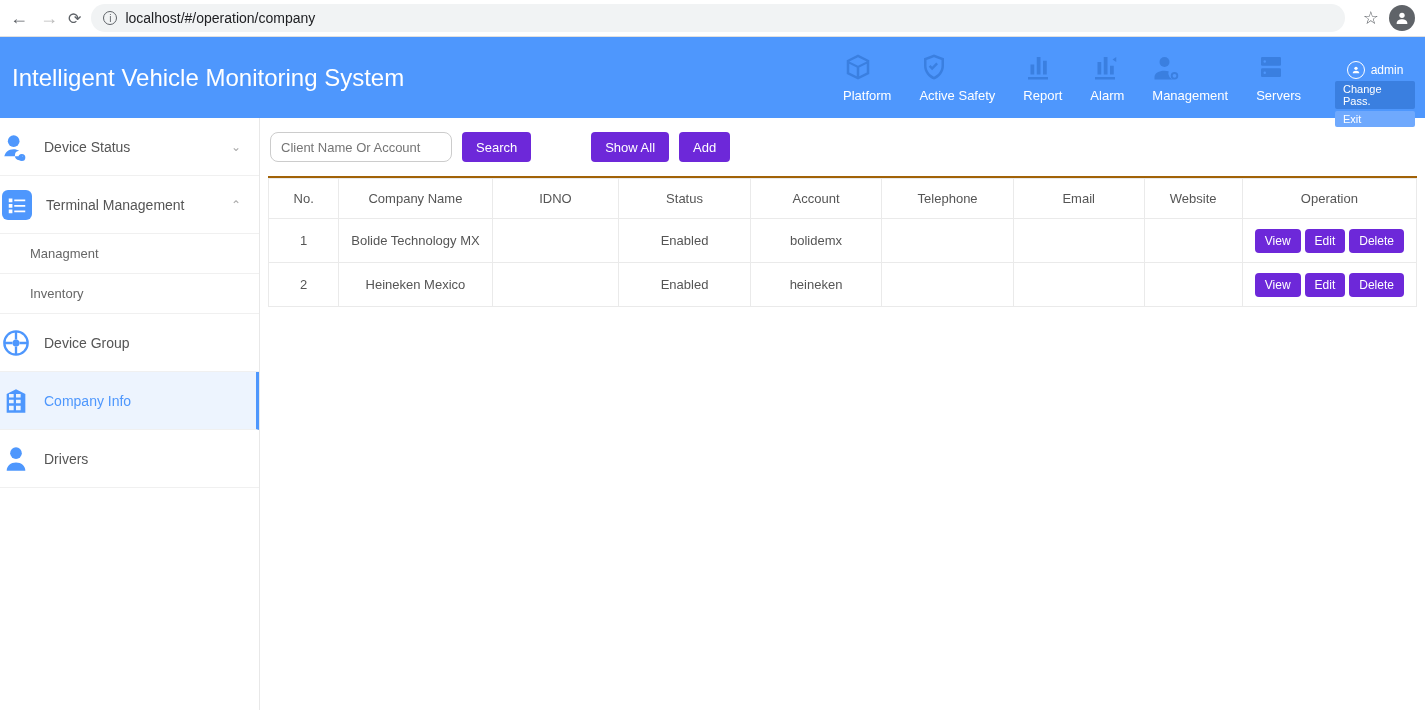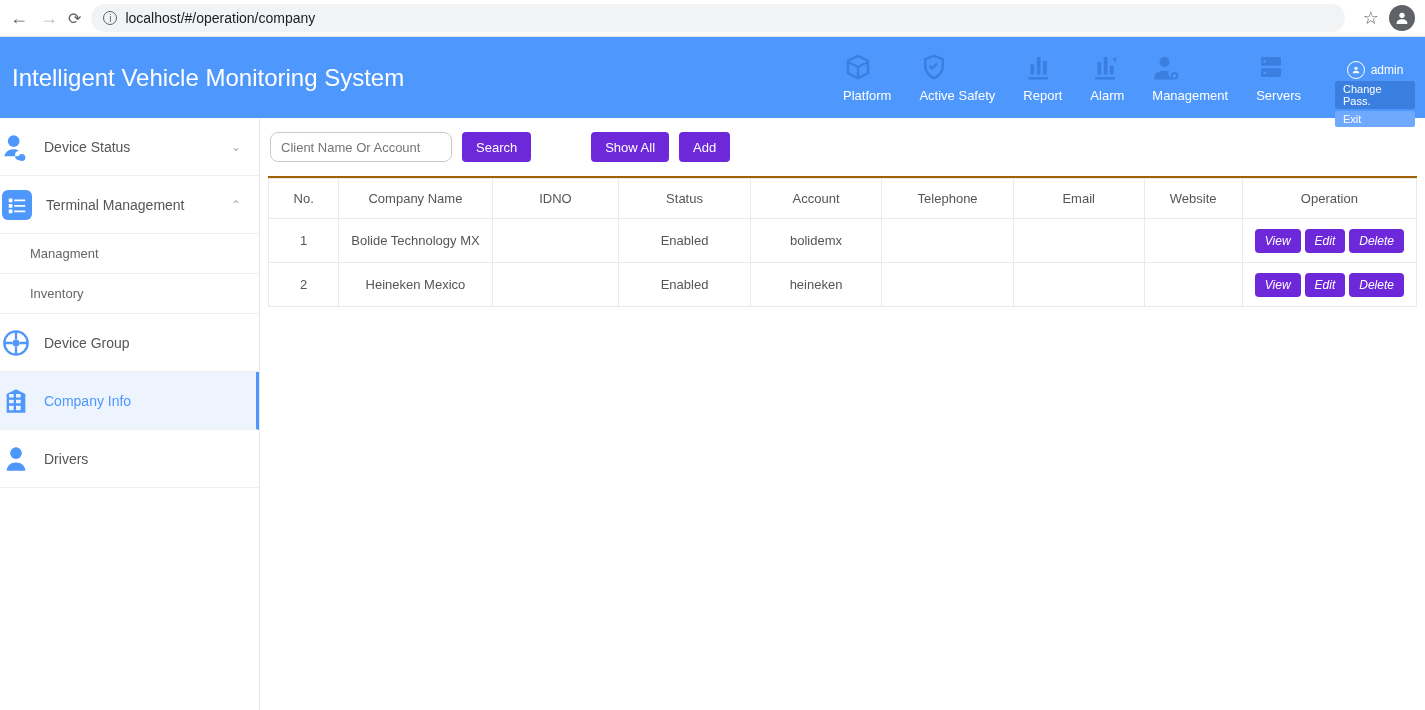--- a/index.html
+++ b/index.html
@@ -38,21 +38,21 @@
   .side-item.active { background: #edf4fe; color: #4e97fd; border-right: 3px solid #4e97fd; }
   .side-item svg { width: 28px; height: 28px; fill: #4e97fd; }
   .side-item.rounded-icon svg { background: #4e97fd; fill: #fff; border-radius: 6px; padding: 4px; width: 30px; height: 30px; }
   .side-chevron { position: absolute; right: 18px; color: #aaa; font-size: 12px; }
 
   
   .content { flex: 1; padding: 0; background: #fff; display: flex; flex-direction: column; overflow: hidden; }
   .toolbar { display: flex; align-items: center; padding: 14px 10px; gap: 10px; }
   .search-input { width: 182px; height: 30px; border: 1px solid #ccc; border-radius: 8px; padding: 0 10px; font-size: 13px; }
   .btn { background: #6d28d9; color: #fff; border: none; border-radius: 4px; padding: 0 14px; height: 30px; font-size: 13px; cursor: pointer; }
-  .btn.small { height: 24px; padding: 0 10px; font-size: 12px; font-style: italic; }
+  .btn.small { height: 24px; padding: 0 10px; font-size: 12px; }
   .toolbar-gap { width: 40px; }
 
   
   .table-wrap { flex: 1; overflow-x: auto; margin: 0 8px; border-top: 2px solid #a16207; }
   table { border-collapse: collapse; width: 100%; min-width: 1140px; }
   th, td { border: 1px solid #eaeaea; text-align: center; font-size: 13px; color: #555; }
   th { height: 40px; background: #fff; font-weight: 400; }
   td { height: 44px; padding: 4px; }
   .col-no { width: 72px; }
   .col-name { width: 156px; }

